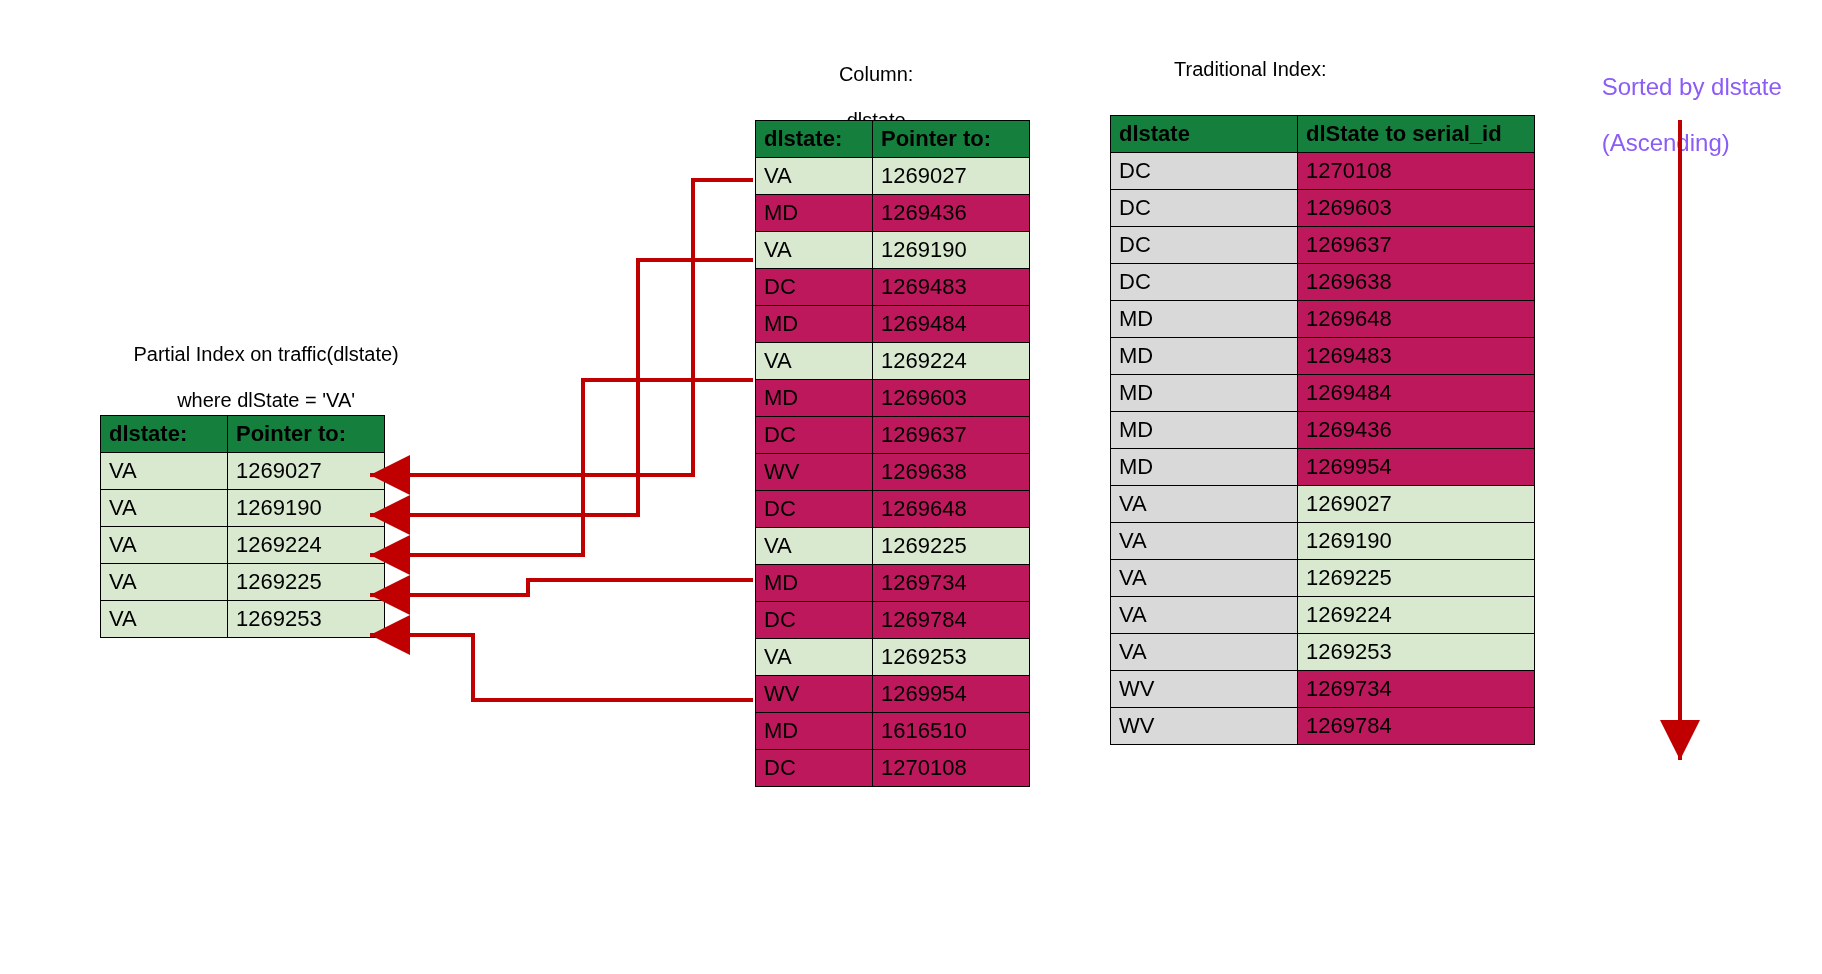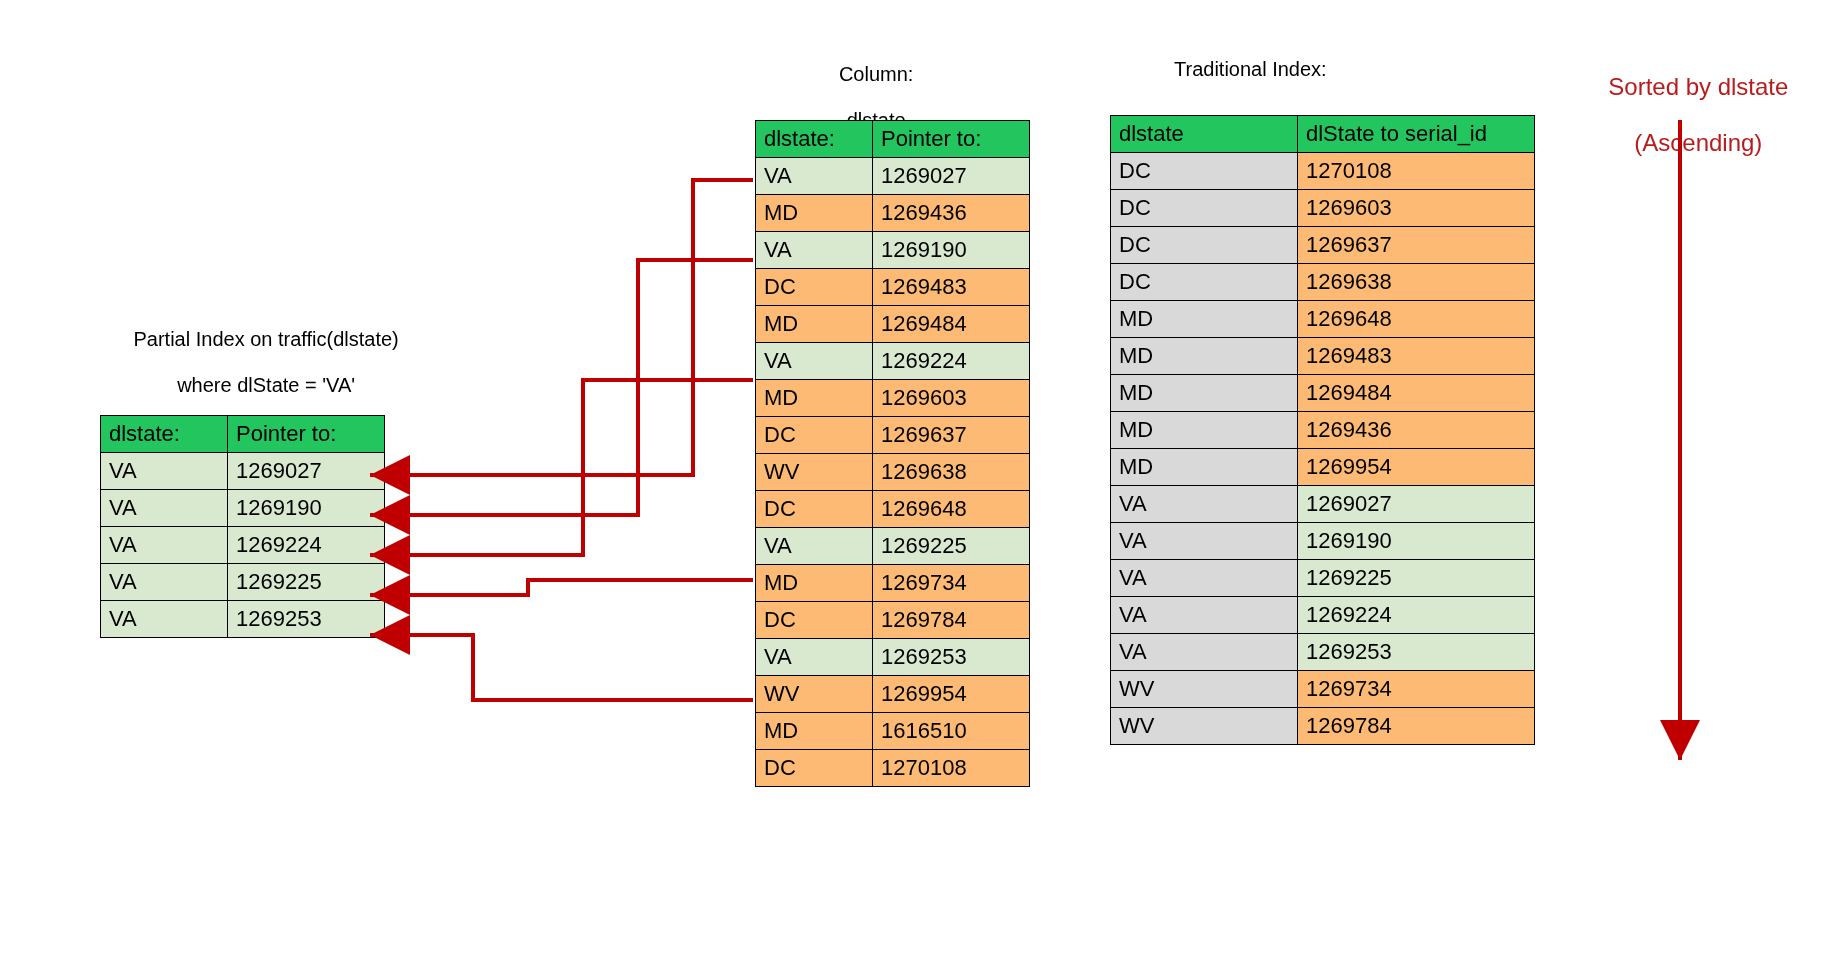--- a/index.html
+++ b/index.html
@@ -29,41 +29,41 @@
   .tbl th, .tbl td {
     border: 1px solid #000;
     padding: 4px 8px;
     font-size: 22px;
     font-weight: normal;
     text-align: left;
     height: 28px;
     line-height: 28px;
   }
   .tbl th {
-    background: #22c55e;
+    background: #15803d;
+    font-weight: bold;
   }
   .green { background: #d9e9d0; }
-  .pink  { background: #fdba74; }
+  .pink  { background: #be185d; }
   .gray  { background: #d9d9d9; }
   .num { text-align: right; }
   .sorted-label {
     position: absolute;
-    color: #b91c1c;
+    color: #8b5cf6;
     font-size: 24px;
-    text-align: center;
     white-space: pre;
   }
   svg { position:absolute; top:0; left:0; }
 </style>
 </head>
 <body>
 
 <div class="canvas">
 
-  <div class="title" style="left:45px; top:285px; width:380px;">
+  <div class="title" style="left:45px; top:300px; width:380px;">
     <span>Partial Index on traffic(dlstate)</span><br>
     <span>where dlState = 'VA'</span>
   </div>
 
   <div class="title" style="left:735px; top:20px; width:220px;">
     <span>Column:</span><br>
     <span>dlstate</span>
   </div>
 
   <div class="title" style="left:1154px; top:38px;">Traditional Index:</div>

